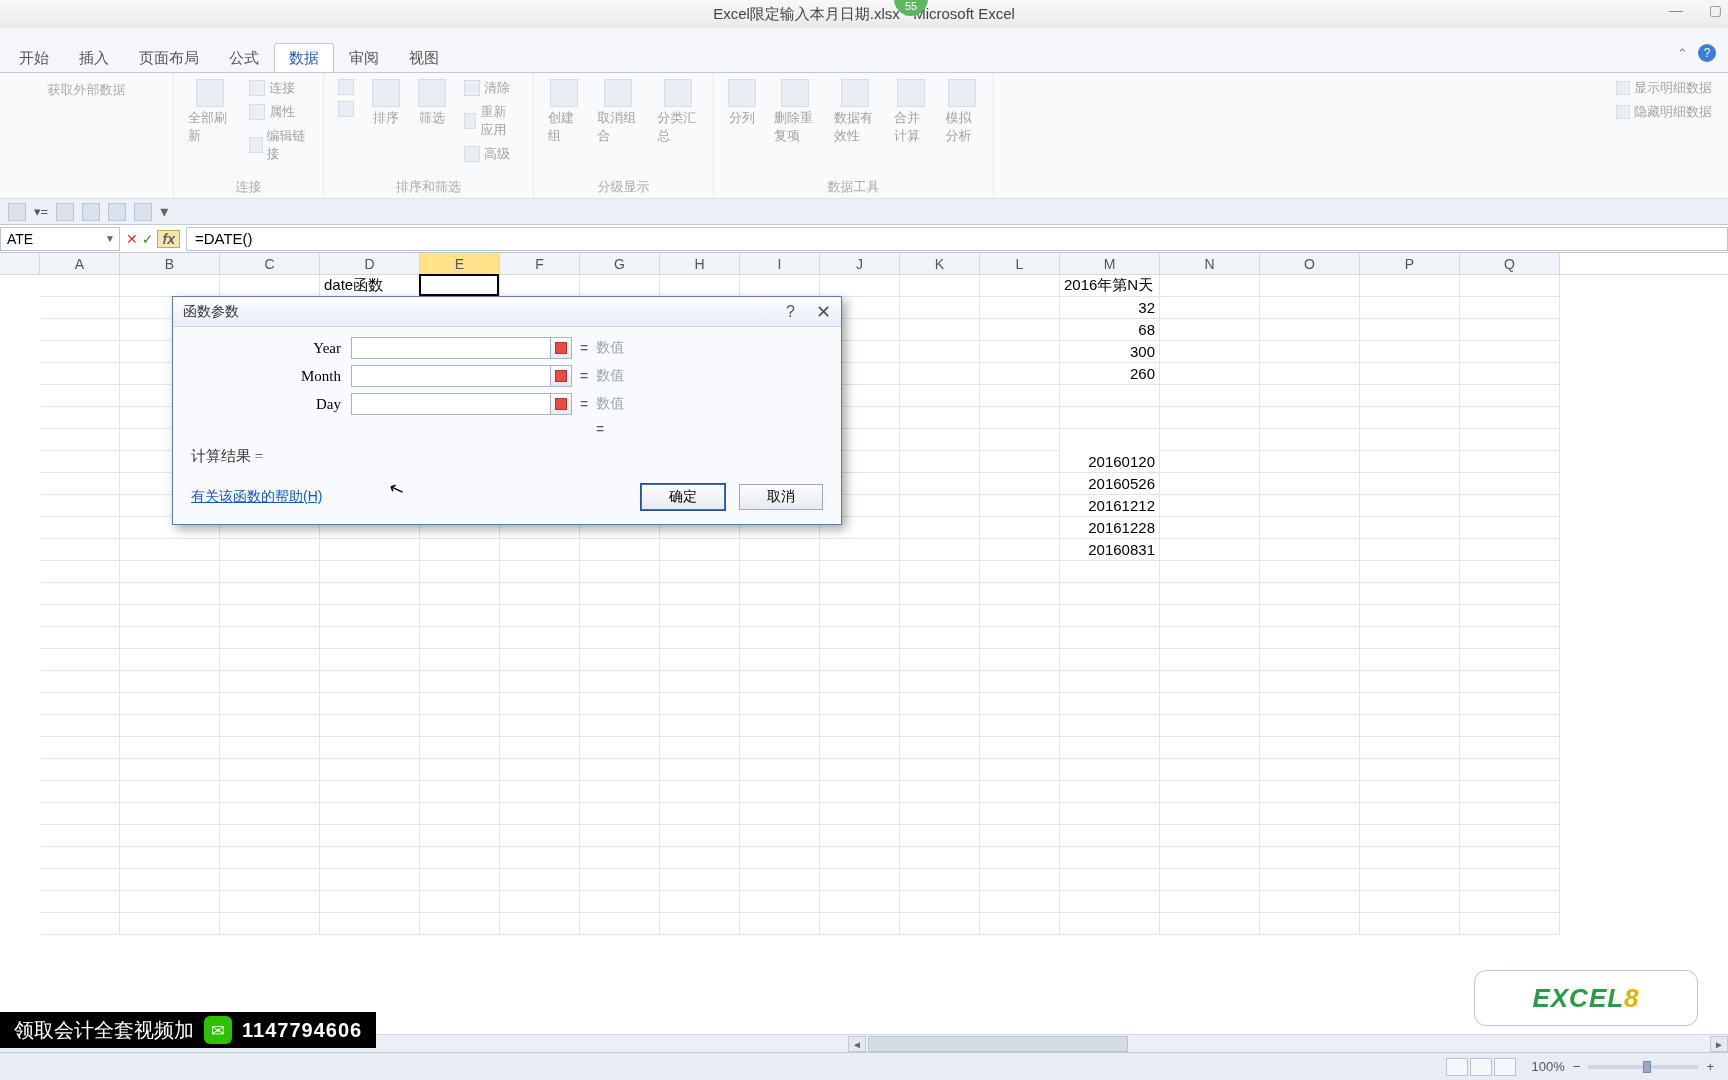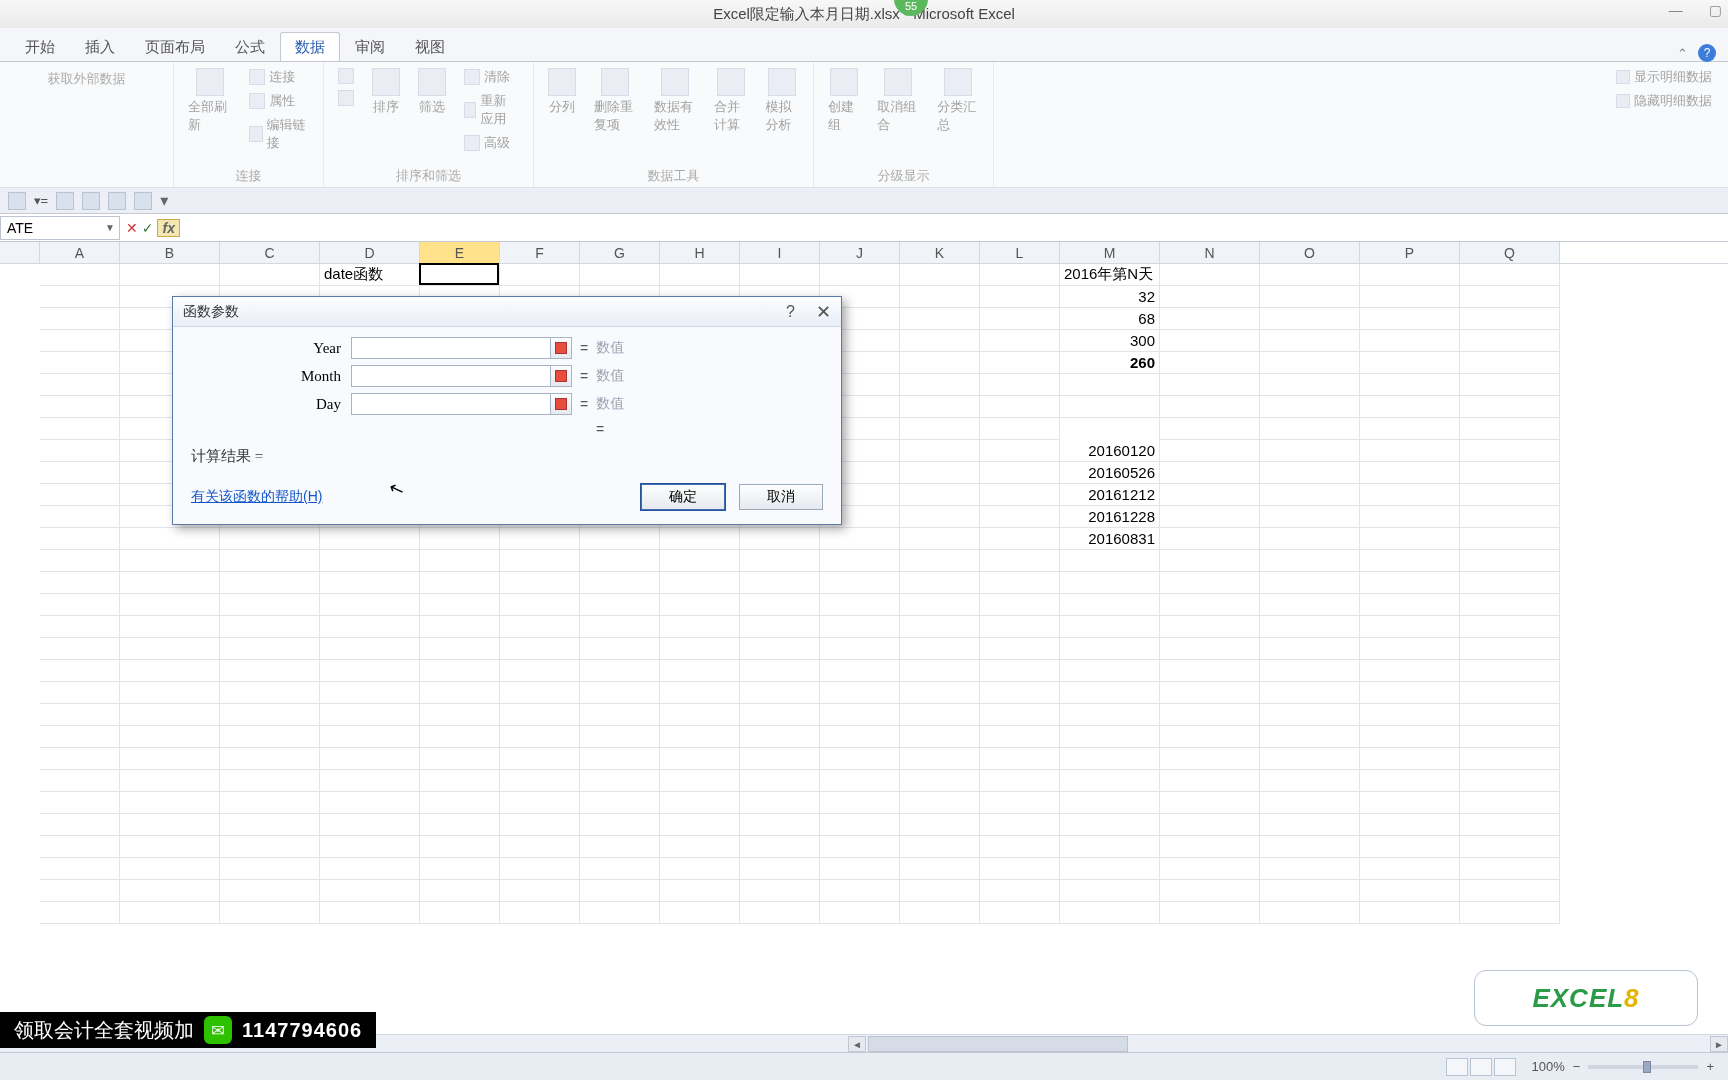--- a/index.html
+++ b/index.html
@@ -3,21 +3,21 @@
 <meta charset="utf-8">
 <style>
 * { box-sizing: border-box; margin: 0; padding: 0; font-family: "Microsoft YaHei", "SimSun", Arial, sans-serif; }
 body { background: #fff; width: 1728px; height: 1080px; overflow: hidden; position: relative; }
 
 .title-bar { height: 28px; background: linear-gradient(#f8f8f8,#eaeaea); display: flex; align-items: center; position: relative; }
 .title-text { position: absolute; left: 50%; transform: translateX(-50%); font-size: 15px; color: #444; }
 .title-bar .badge { position: absolute; right: 800px; top: -4px; width: 34px; height: 20px; border-radius: 0 0 17px 17px; background:#5cb85c; color:#fff; font-size:11px; display:flex;align-items:center;justify-content:center;}
 .win-btns { position:absolute; right:6px; top:2px; display:flex; gap:26px; color:#888; font-size:14px;}
 
-.tabs { height: 34px; display:flex; align-items:flex-end; padding-left:10px; border-bottom:1px solid #c3c9d2; background:#f4f6f9;}
+.tabs { height: 45px; display:flex; align-items:flex-end; padding-left:4px; border-bottom:1px solid #c3c9d2; background:#f4f6f9;}
 .tab { padding:5px 14px 4px; font-size:15px; color:#555; border:1px solid transparent; border-bottom:none; cursor:pointer;}
 .tab.active { background:#fff; border-color:#c3c9d2; color:#2a5db0; border-radius:3px 3px 0 0;}
 
 .ribbon { height: 126px; background:#f4f6f9; border-bottom:1px solid #c3c9d2; display:flex; opacity:0.55; position:relative;}
 .rgroup { border-right:1px solid #d5dbe3; padding:6px 14px 2px; display:flex; flex-direction:column; justify-content:space-between; align-items:center;}
 .rgroup .icons { display:flex; gap:18px; align-items:flex-start; flex:1;}
 .rbtn { display:flex; flex-direction:column; align-items:center; font-size:13px; color:#555; gap:2px;}
 .rbtn .ico { width:28px; height:28px; background:#d9e1ec; border:1px solid #b8c3d4;}
 .sub { display:flex; flex-direction:column; gap:6px; font-size:13px; color:#555; align-items:flex-start;}
 .sub .line { display:flex; align-items:center; gap:4px;}
@@ -176,20 +176,37 @@
             <span>重新应用</span>
           </div>
         <div class="line">
             <div class="ico"></div>
             <span>高级</span>
           </div>
       </div>
     </div>
     <div class="grplabel">排序和筛选</div>
   </div>
+  <div class="rgroup" style="width:180px">
+    <div class="icons">
+      <div class="rbtn">
+          <div class="ico"></div>
+          <span>创建组</span>
+        </div>
+      <div class="rbtn">
+          <div class="ico"></div>
+          <span>取消组合</span>
+        </div>
+      <div class="rbtn">
+          <div class="ico"></div>
+          <span>分类汇总</span>
+        </div>
+    </div>
+    <div class="grplabel">分级显示</div>
+  </div>
   <div class="rgroup" style="width:280px">
     <div class="icons">
       <div class="rbtn">
           <div class="ico"></div>
           <span>分列</span>
         </div>
       <div class="rbtn">
           <div class="ico"></div>
           <span>删除重复项</span>
         </div>
@@ -200,37 +217,20 @@
       <div class="rbtn">
           <div class="ico"></div>
           <span>合并计算</span>
         </div>
       <div class="rbtn">
           <div class="ico"></div>
           <span>模拟分析</span>
         </div>
     </div>
     <div class="grplabel">数据工具</div>
-  </div>
-  <div class="rgroup" style="width:180px">
-    <div class="icons">
-      <div class="rbtn">
-          <div class="ico"></div>
-          <span>创建组</span>
-        </div>
-      <div class="rbtn">
-          <div class="ico"></div>
-          <span>取消组合</span>
-        </div>
-      <div class="rbtn">
-          <div class="ico"></div>
-          <span>分类汇总</span>
-        </div>
-    </div>
-    <div class="grplabel">分级显示</div>
   </div>
   <div class="ribbon-side">
     <div class="line">
         <div class="ico"></div>
         <span>显示明细数据</span>
       </div>
     <div class="line">
         <div class="ico"></div>
         <span>隐藏明细数据</span>
       </div>
@@ -249,20 +249,23 @@
 
 <div class="formula-row">
   <div class="namebox">
     <span>ATE</span>
     <span class="dd">▼</span>
   </div>
   <div class="fbtns">
     <span class="x">✕</span>
     <span class="chk">✓</span>
     <span class="fx">fx</span>
+  </div>
+  <div class="finput">
+    <span>=DATE()</span>
   </div>
 </div>
 
 <div class="sheet">
   <div class="colhdr">
     <div class="corner"></div>
   <div class="ch" style="width: 80px;">A</div>
       <div class="ch" style="width: 100px;">B</div>
       <div class="ch" style="width: 100px;">C</div>
       <div class="ch" style="width: 100px;">D</div>
@@ -789,21 +792,21 @@
       <div class="cell" style="left: 1060px; top: 638px; width: 100px; height: 22px;"></div>
       <div class="cell" style="left: 1160px; top: 638px; width: 100px; height: 22px;"></div>
       <div class="cell" style="left: 1260px; top: 638px; width: 100px; height: 22px;"></div>
       <div class="cell" style="left: 1360px; top: 638px; width: 100px; height: 22px;"></div>
       <div class="cell" style="left: 1460px; top: 638px; width: 100px; height: 22px;"></div>
       <div class="cell" style="left: 320px; top: 0px; width: 100px; height: 22px; background: rgb(255, 255, 255);">date函数</div>
       <div class="cell" style="left: 1060px; top: 0px; width: 100px; height: 22px; background: rgb(255, 255, 255);">2016年第N天</div>
       <div class="cell right" style="left: 1060px; top: 22px; width: 100px; height: 22px; background: rgb(255, 255, 255);">32</div>
       <div class="cell right" style="left: 1060px; top: 44px; width: 100px; height: 22px; background: rgb(255, 255, 255);">68</div>
       <div class="cell right" style="left: 1060px; top: 66px; width: 100px; height: 22px; background: rgb(255, 255, 255);">300</div>
-      <div class="cell right" style="left: 1060px; top: 88px; width: 100px; height: 22px; background: rgb(255, 255, 255); font-weight: bold;">260</div>
+      <div class="cell right" style="left: 1060px; top: 88px; width: 100px; height: 22px; background: rgb(255, 255, 255);">260</div>
       <div class="cell" style="left: 1060px; top: 154px; width: 100px; height: 22px; background: rgb(255, 255, 255); margin-top: 20px;">文本输入</div>
       <div class="cell right" style="left: 1060px; top: 176px; width: 100px; height: 22px; background: rgb(255, 255, 255);">20160120</div>
       <div class="cell right" style="left: 1060px; top: 198px; width: 100px; height: 22px; background: rgb(255, 255, 255);">20160526</div>
       <div class="cell right" style="left: 1060px; top: 220px; width: 100px; height: 22px; background: rgb(255, 255, 255);">20161212</div>
       <div class="cell right" style="left: 1060px; top: 242px; width: 100px; height: 22px; background: rgb(255, 255, 255);">20161228</div>
       <div class="cell right" style="left: 1060px; top: 264px; width: 100px; height: 22px; background: rgb(255, 255, 255);">20160831</div>
     </div>
   <div class="active-cell" style="left: 419px; top: 21px; width: 80px; height: 22px;"></div>
 </div>
 

